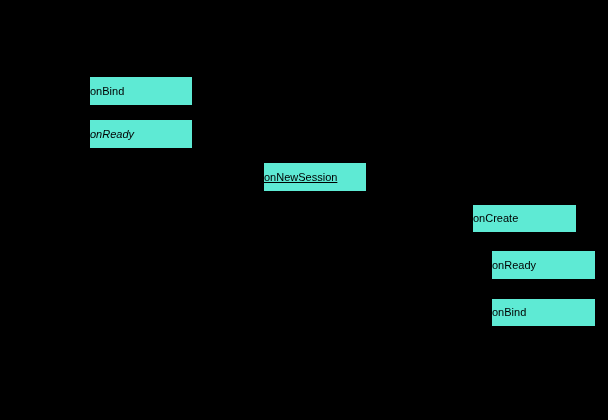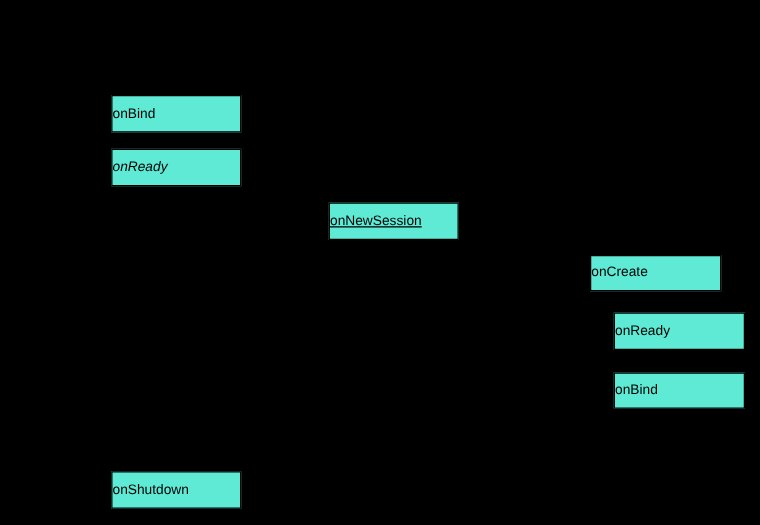--- a/index.html
+++ b/index.html
@@ -63,18 +63,15 @@
   </div>
 
   <div class="node n-onshow">
     <span>onReady</span>
   </div>
 
   <div class="node n-onhide">
     <span>onBind</span>
   </div>
 
-  <div class="node n-onshutdown">
-    <span>onShutdown</span>
-  </div>
 
 
 </div>
 
 </body></html>

